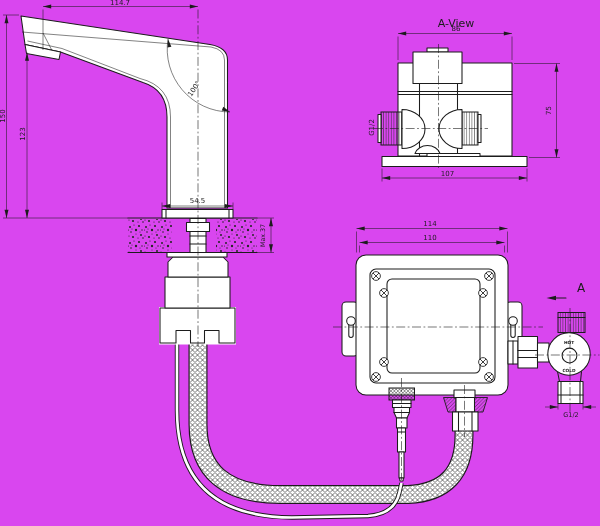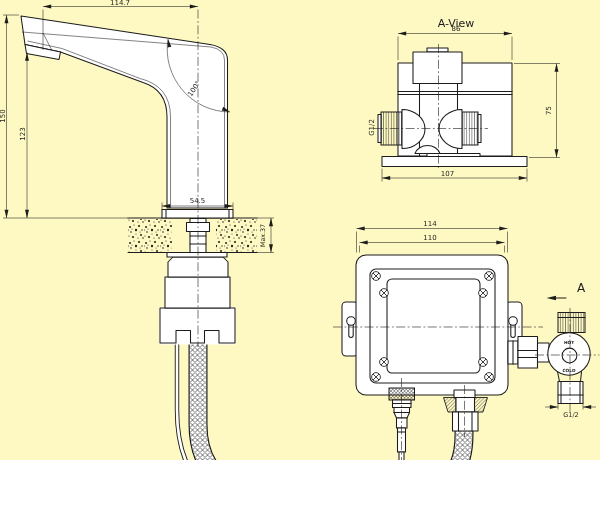--- a/index.html
+++ b/index.html
@@ -1,16 +1,16 @@
 <!DOCTYPE html>
 <html><head>
 <meta charset="utf-8">
 <style>
   html,body{margin:0;padding:0;background:#fff;}
-  .stage{width:600px;height:460px;background:#fef9c3;position:relative;font-family:"DejaVu Sans",sans-serif;}
+  .stage{width:600px;height:526px;background:#d946ef;position:relative;font-family:"DejaVu Sans",sans-serif;}
   svg{display:block;}
   .ln{fill:none;stroke:#1c1c1c;stroke-width:1.05;stroke-linejoin:round;stroke-linecap:round;}
   .wf{fill:#ffffff;stroke:#1c1c1c;stroke-width:1.05;stroke-linejoin:round;}
   .tn{fill:none;stroke:#1c1c1c;stroke-width:0.55;}
   .cl{fill:none;stroke:#1c1c1c;stroke-width:0.6;stroke-dasharray:9 2.5 1.8 2.5;}
   .dim{font-family:"DejaVu Sans",sans-serif;font-size:7px;fill:#1c1c1c;}
   .dimc{text-anchor:middle;}
   .ttl{font-family:"DejaVu Sans",sans-serif;font-size:11px;fill:#1c1c1c;text-anchor:middle;}
   .big{font-family:"DejaVu Sans",sans-serif;font-size:12px;fill:#1c1c1c;text-anchor:middle;}
   .tiny{font-family:"DejaVu Sans",sans-serif;font-size:4.3px;font-weight:700;fill:#1c1c1c;text-anchor:middle;}

